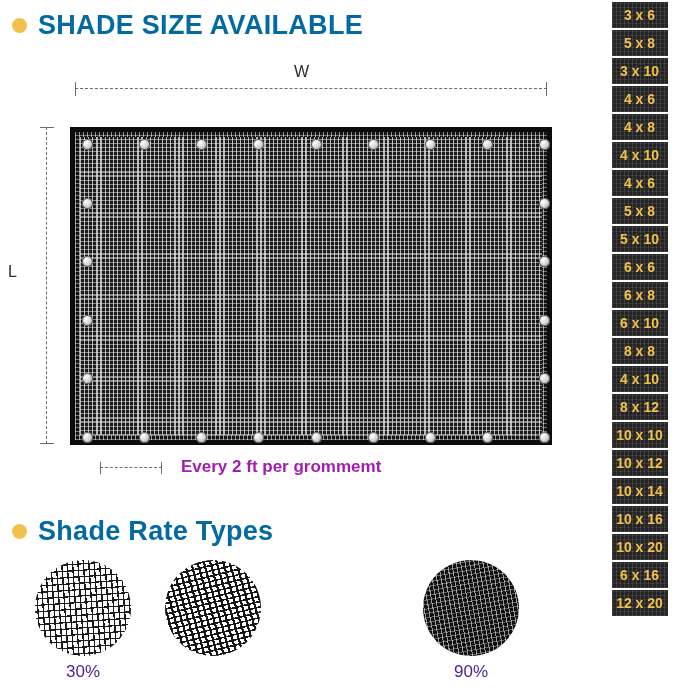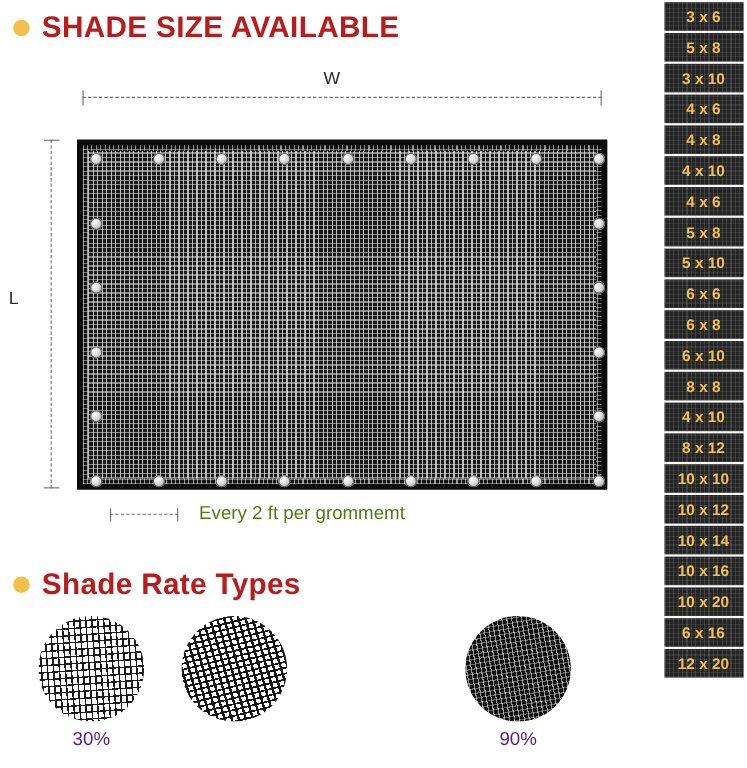--- a/index.html
+++ b/index.html
@@ -50,21 +50,21 @@
   .bullet {
     width: 15px;
     height: 15px;
     border-radius: 50%;
     background: #f2c14b;
     flex: 0 0 auto;
   }
   .heading-text {
     font-size: 27px;
     font-weight: bold;
-    color: #b91c1c;
+    color: #0369a1;
     letter-spacing: 0.3px;
     line-height: 1;
   }
   #heading-size {
     position: absolute;
     left: 12px;
     top: 12px;
   }
   #heading-rate {
     position: absolute;
@@ -183,21 +183,22 @@
     height: 12px;
     background: #6d6d6d;
   }
   .spacing-line::before { left: 0; }
   .spacing-line::after { right: 0; }
   .spacing-text {
     position: absolute;
     left: 181px;
     top: 402px;
     font-size: 17px;
-    color: #4d7c0f;
+    color: #a21caf;
+    font-weight: bold;
   }
 
   
   .rates {
     position: absolute;
     left: 0;
     top: 560px;
     width: 600px;
     height: 138px;
   }
@@ -240,21 +241,21 @@
   }
   .r90 .rate-circle {
     background:
       repeating-linear-gradient(80deg, rgba(255,255,255,0.55) 0 1px, rgba(0,0,0,0) 1px 4.4px),
       repeating-linear-gradient(170deg, rgba(255,255,255,0.35) 0 1px, rgba(0,0,0,0) 1px 4.4px),
       #101010;
   }
 
   
   .size-chip {
-    width: 72px;
+    width: 56px;
     height: 26px;
     margin-bottom: 2px;
     display: flex;
     align-items: center;
     justify-content: center;
     font-size: 14px;
     font-weight: bold;
     color: #f2c14b;
     background:
       repeating-linear-gradient(90deg, rgba(255,255,255,0.12) 0 1px, rgba(0,0,0,0) 1px 4px),

